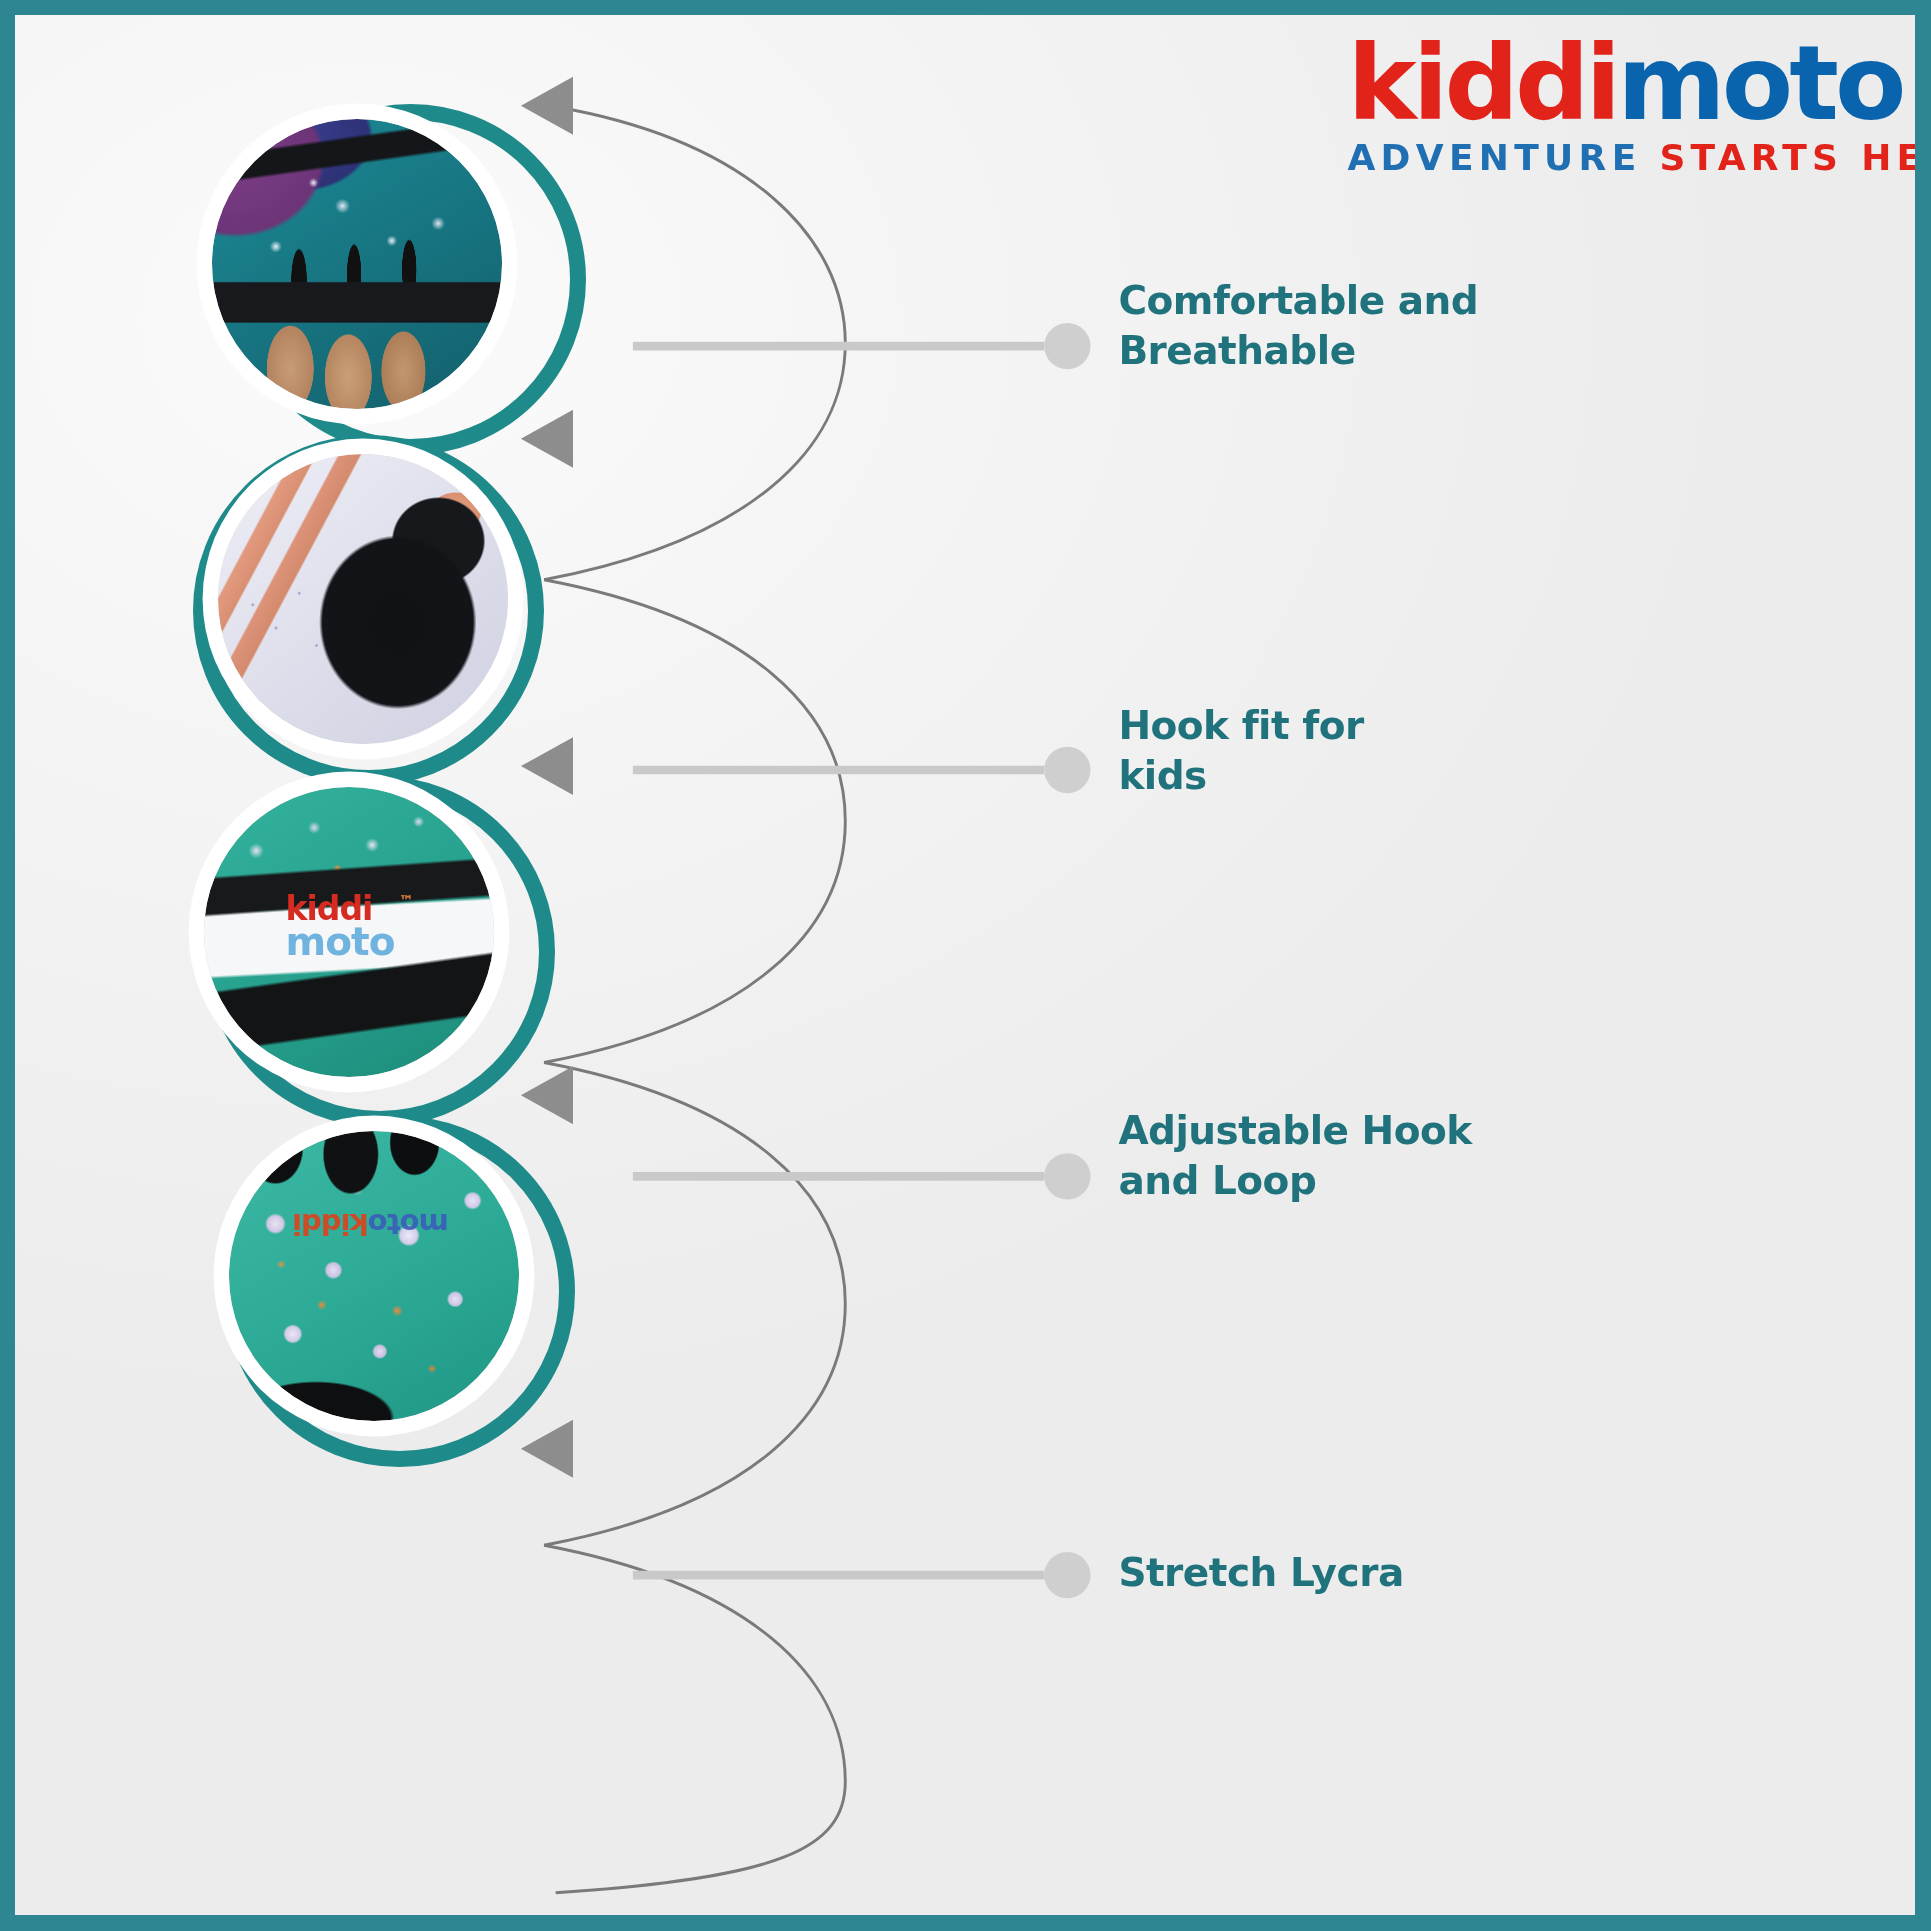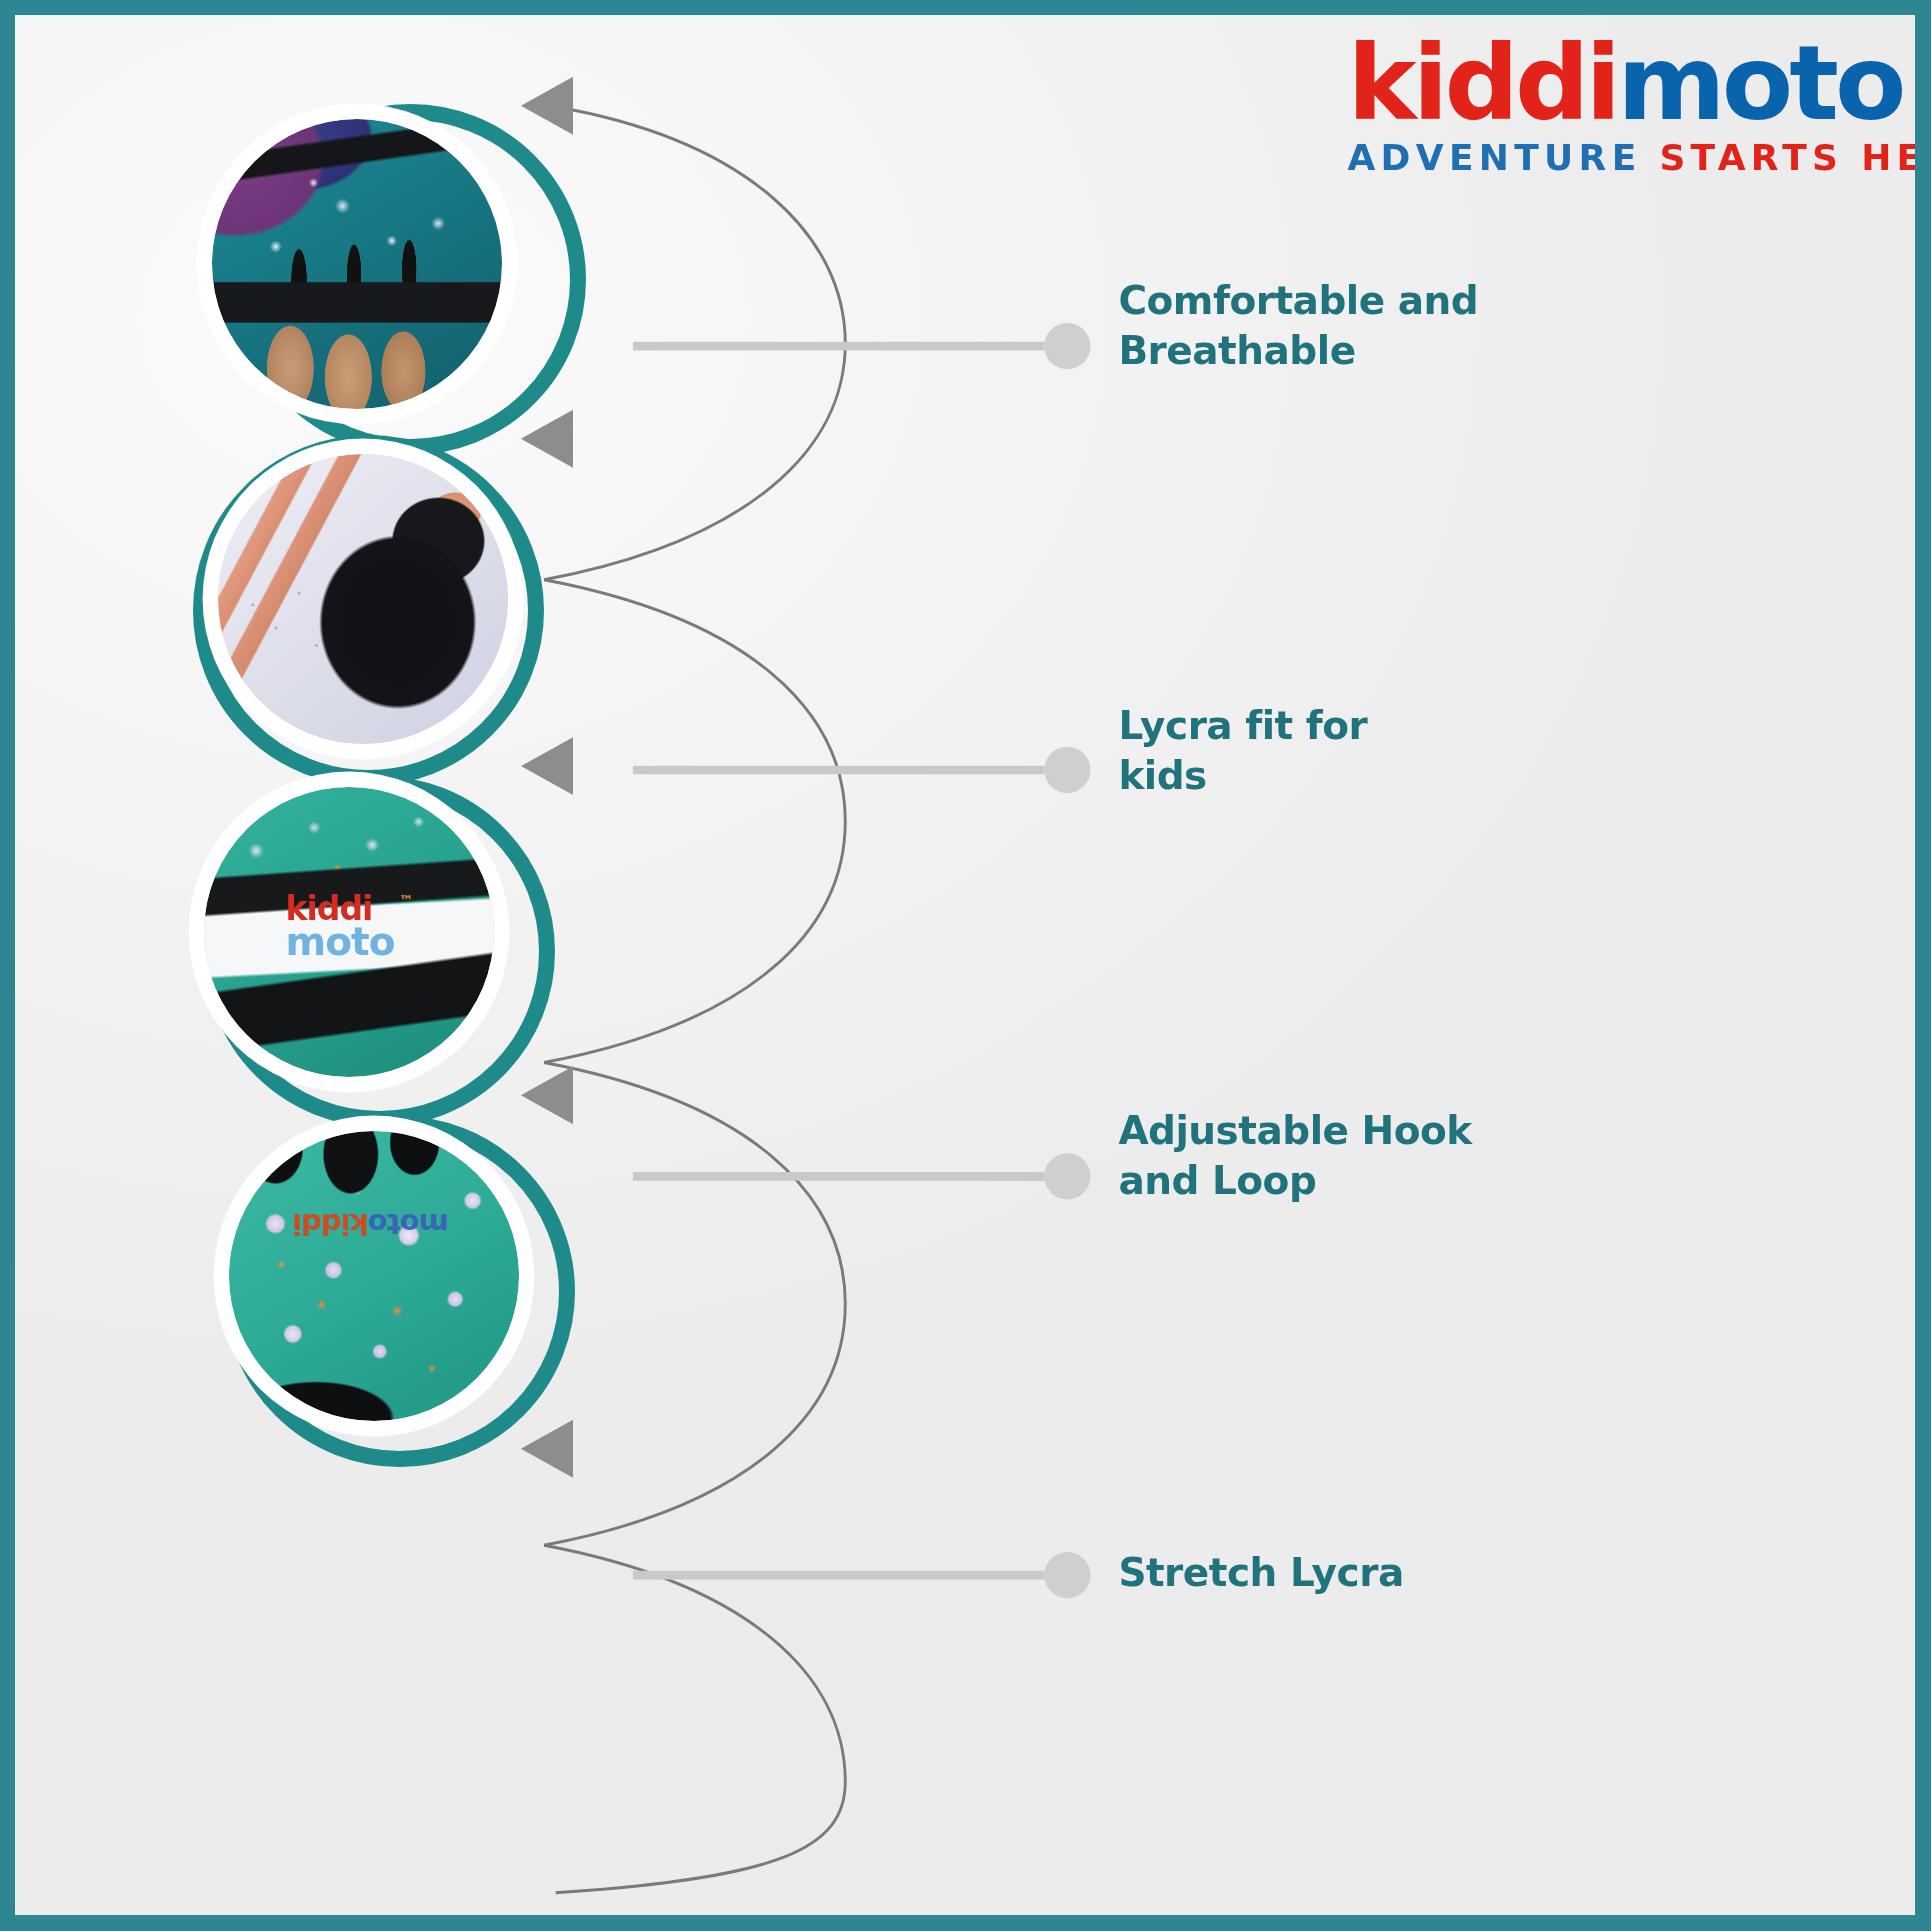--- a/index.html
+++ b/index.html
@@ -267,21 +267,21 @@
 
     <div class="ring" style="left:209px;top:1101px;width:319px;height:319px;"></div>
     <div class="disc p4" style="left:214px;top:1116px;width:290px;height:290px;">
       <div class="photo"></div>
       <div class="emb-logo"><span class="m">moto</span><span class="k">kiddi</span></div>
     </div>
 
     <div class="feat" style="left:1103px;top:261px;width:618px;">Comfortable and
 Breathable</div>
 
-    <div class="feat" style="left:1103px;top:686px;width:618px;">Lycra fit for
+    <div class="feat" style="left:1103px;top:686px;width:618px;">Hook fit for
 kids</div>
 
     <div class="feat" style="left:1103px;top:1533px;width:618px;">Stretch Lycra</div>
 
     <div class="feat" style="left:1103px;top:1091px;width:618px;">Adjustable Hook
 and Loop</div>
 
   </div>
 </div>
 

